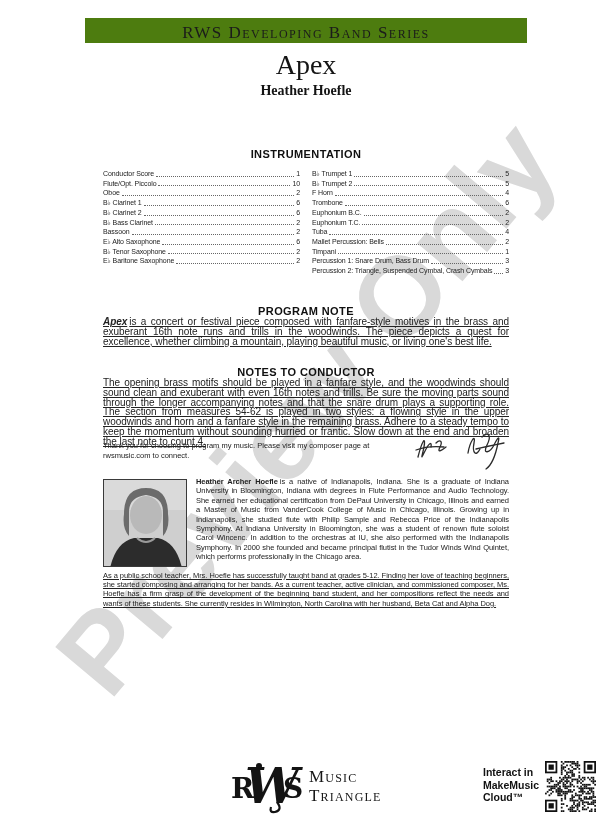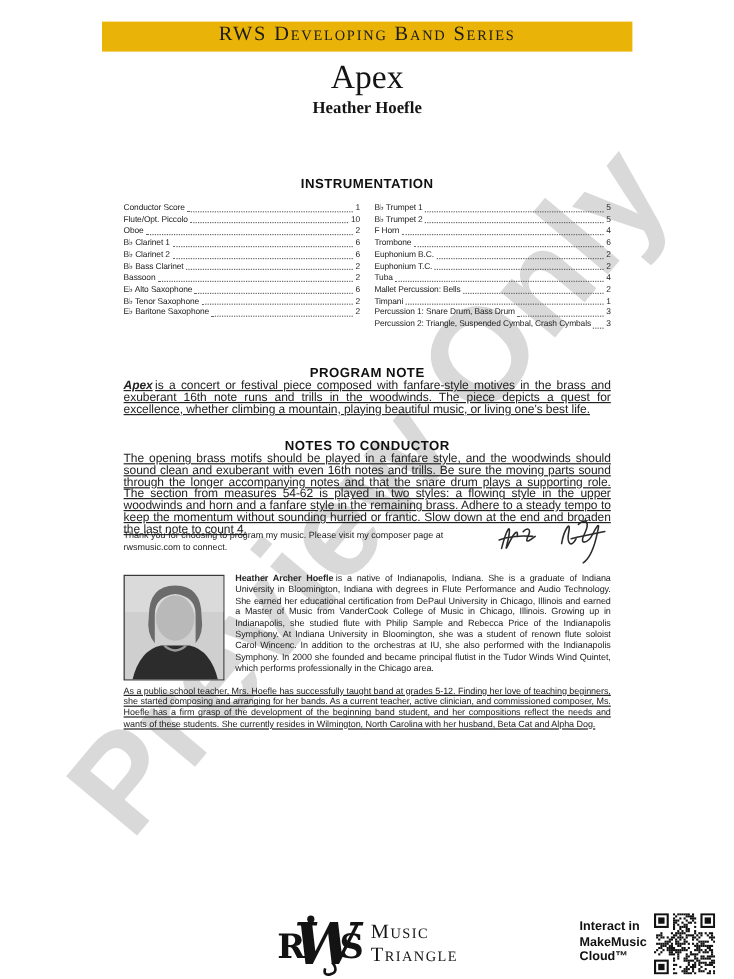--- a/index.html
+++ b/index.html
@@ -12,21 +12,21 @@
   .watermark {
     position: absolute; left: 50%; top: 50%;
     transform: translate(-50%,-50%) rotate(-50deg);
     font-size: 112px; font-weight: bold; color: #d9d9d9;
     white-space: nowrap; z-index: 0; letter-spacing: 0px;
   }
   .content { position: absolute; inset: 0; z-index: 1; }
 
   .banner {
     position: absolute; left: 85px; top: 18px; width: 442px; height: 25px;
-    background: #eab308; display: flex; align-items: flex-start; justify-content: center;
+    background: #4d7c0f; display: flex; align-items: flex-end; justify-content: center;
     font-family: "Liberation Serif", serif; font-variant: small-caps;
     font-size: 17px; letter-spacing: 1.5px; color: #1b1b1b;
   }
   .title {
     position: absolute; top: 49px; left: 0; width: 100%; text-align: center;
     font-family: "Liberation Serif", serif; font-size: 28px; font-weight: 500; color: #141414;
   }
   .composer {
     position: absolute; top: 83px; left: 0; width: 100%; text-align: center;
     font-family: "Liberation Serif", serif; font-size: 14px; font-weight: bold; color: #141414;

